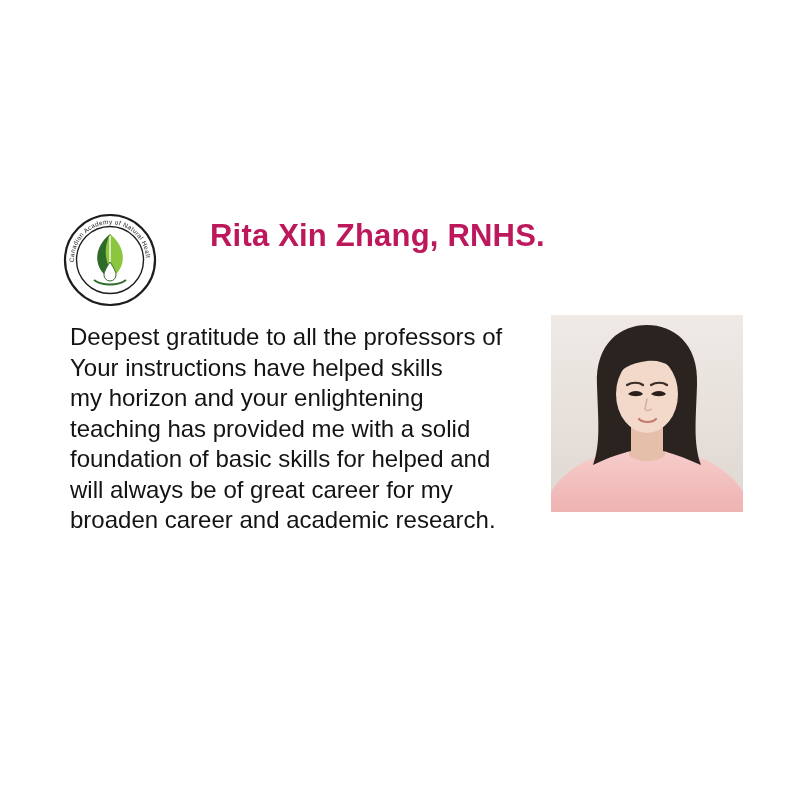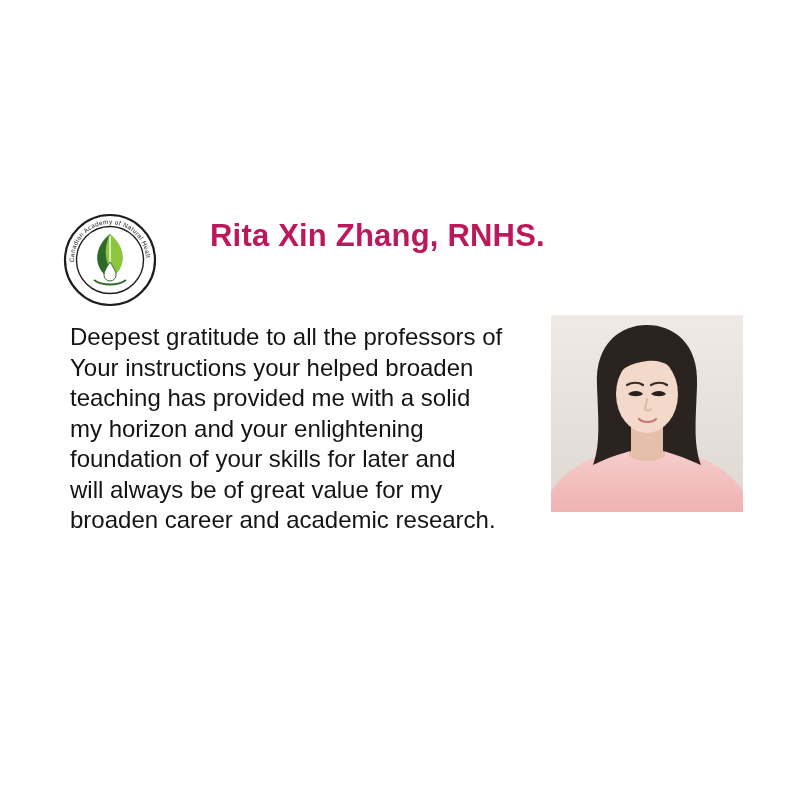--- a/index.html
+++ b/index.html
@@ -101,25 +101,25 @@
       <text font-family="'Liberation Sans', sans-serif" font-size="6.4" fill="#1d1d1b" letter-spacing="0.35">
         <textPath href="#ringTextPath" startOffset="50%" text-anchor="middle">Canadian Academy of Natural Health</textPath>
       </text>
     </svg>
   </div>
 
   <div class="title">Rita Xin Zhang, RNHS.</div>
 
   <div class="body-text">
     <span class="line">Deepest gratitude to all the professors of</span>
-    <span class="line">Your instructions your helped broaden</span>
+    <span class="line">Your instructions have helped skills</span>
+    <span class="line">my horizon and your enlightening</span>
     <span class="line">teaching has provided me with a solid</span>
-    <span class="line">my horizon and your enlightening</span>
-    <span class="line">foundation of your skills for later and</span>
-    <span class="line">will always be of great value for my</span>
+    <span class="line">foundation of basic skills for helped and</span>
+    <span class="line">will always be of great career for my</span>
     <span class="line">broaden career and academic research.</span>
   </div>
 
   <div class="photo">
     <svg viewBox="0 0 192 197" xmlns="http://www.w3.org/2000/svg">
       <defs>
         <linearGradient id="bgGrad" x1="0" y1="0" x2="0" y2="1">
           <stop offset="0%" stop-color="#efeae6"></stop>
           <stop offset="100%" stop-color="#dfd7d1"></stop>
         </linearGradient>

